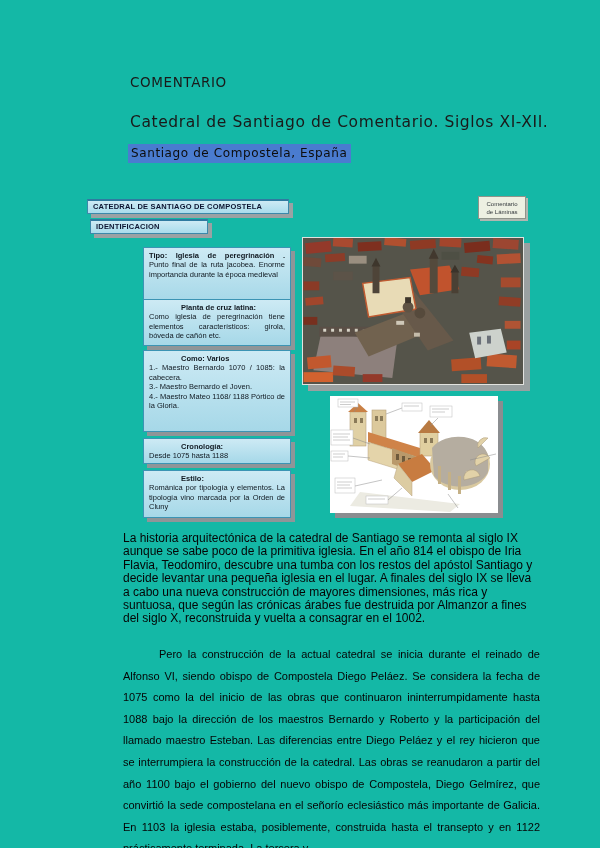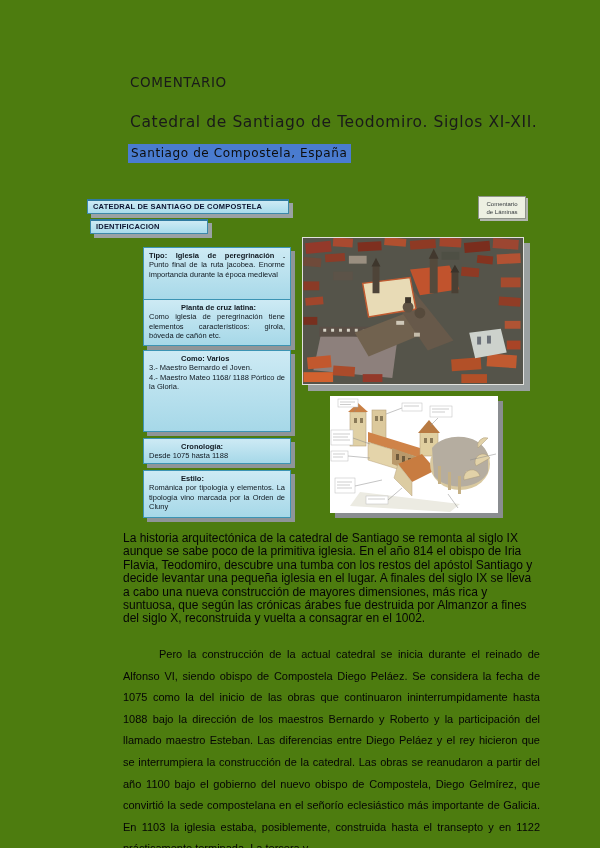--- a/index.html
+++ b/index.html
@@ -1,18 +1,18 @@
 <!DOCTYPE html>
 <html><head>
 <meta charset="utf-8">
 <style>
   * { margin:0; padding:0; box-sizing:border-box; }
   html,body { background:#ffffff; }
   .page {
-    position:relative; width:600px; height:848px; background:#4d7c0f;
+    position:relative; width:600px; height:848px; background:#14b8a6;
     overflow:hidden; font-family:"Liberation Sans", sans-serif; color:#000;
   }
   
   .hand { font-family:"DejaVu Sans", sans-serif; color:#1a1a1a; letter-spacing:0.6px; }
   .heading   { position:absolute; left:130px; top:74px;  font-size:13.5px; }
   .doc-title { position:absolute; left:130px; top:113px; font-size:15.5px; }
   .doc-subtitle-wrap { position:absolute; left:128px; top:143px; }
   .doc-subtitle { background:#4a7cd0; padding:2px 4px 3px 3px; font-size:12px; color:#0d0d0d; }
 
   
@@ -71,21 +71,21 @@
     position:absolute; left:123px; top:644px; width:417px;
     font-size:11px; line-height:21.6px; text-align:justify; text-indent:36px; color:#050505;
   }
 </style>
 </head>
 <body>
 
 <div class="page">
 
   <div class="heading hand">COMENTARIO</div>
-  <div class="doc-title hand">Catedral de Santiago de Teodomiro. Siglos XI-XII.</div>
+  <div class="doc-title hand">Catedral de Santiago de Comentario. Siglos XI-XII.</div>
   <div class="doc-subtitle-wrap">
     <span class="doc-subtitle hand">Santiago de Compostela, España</span>
   </div>
 
   <div class="banner banner-main">
     <span>CATEDRAL DE SANTIAGO DE COMPOSTELA</span>
   </div>
   <div class="banner banner-section">
     <span>IDENTIFICACION</span>
   </div>
@@ -100,20 +100,21 @@
     <div class="jbody">Punto final de la ruta jacobea. Enorme importancia durante la época medieval</div>
   </div>
 
   <div class="infobox ib-planta">
     <div class="bold">Planta de cruz latina:</div>
     <div class="jbody">Como iglesia de peregrinación tiene elementos característicos: girola, bóveda de cañón etc.</div>
   </div>
 
   <div class="infobox ib-autor">
     <div class="bold">Como: Varios</div>
+    <div class="jbody">1.- Maestro Bernardo 1070 / 1085: la cabecera.</div>
     <div class="jbody">3.- Maestro Bernardo el Joven.</div>
     <div class="jbody">4.- Maestro Mateo 1168/ 1188 Pórtico de la Gloria.</div>
   </div>
 
   <div class="infobox ib-crono">
     <div class="bold">Cronología:</div>
     <div class="jbody">Desde 1075 hasta 1188</div>
   </div>
 
   <div class="infobox ib-estilo">

